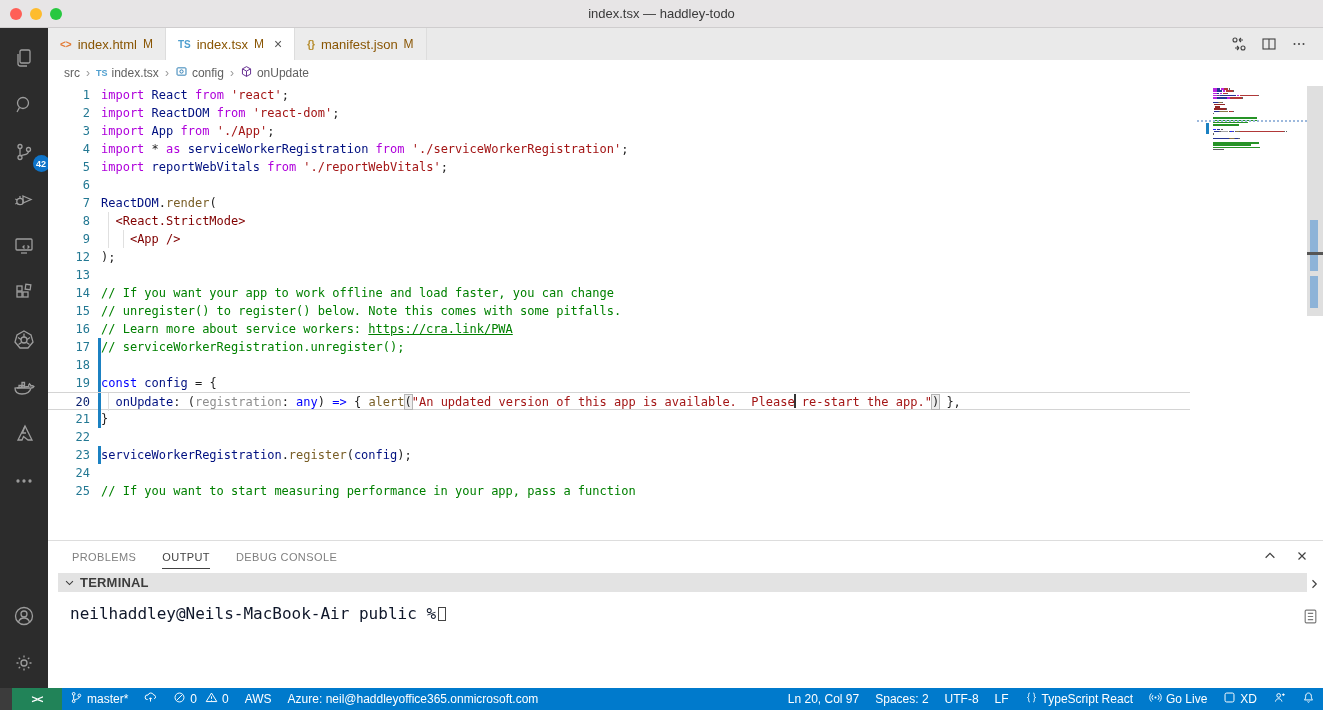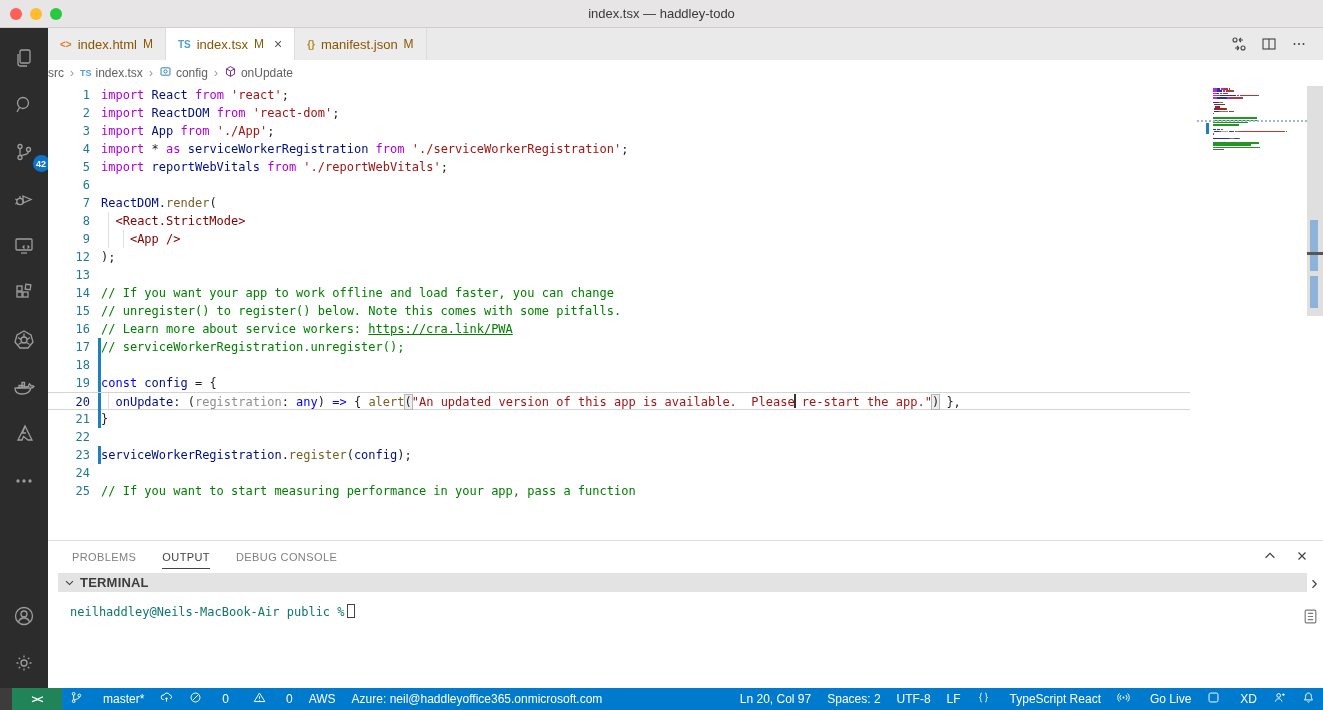--- a/index.html
+++ b/index.html
@@ -31,21 +31,21 @@
   .tab.active { background:#fff; }
   .tab .fileicon { font-weight:bold; font-size:10px; }
   .tab .mod { font-size:12px; }
   .tab .close { color:#555; font-size:14px; margin-left:4px; }
   .tabbar-rest { flex:1; }
   .editor-actions { display:flex; align-items:center; gap:10px; padding-right:14px; color:#424242; }
   .ed-act { width:20px; height:20px; display:flex; align-items:center; justify-content:center; cursor:pointer; }
   .ed-act svg { width:16px; height:16px; stroke:currentColor; fill:none; stroke-width:1.1; }
 
   
-  .breadcrumbs { height:26px; background:#fff; display:flex; align-items:center; font-size:12px; color:#616161; gap:4px; }
+  .breadcrumbs { height:26px; background:#fff; display:flex; align-items:center; padding-left:16px; font-size:12px; color:#616161; gap:4px; }
   .bc-sep { color:#9a9a9a; font-size:12px; padding:0 2px; }
   .bc-item { display:flex; align-items:center; gap:4px; cursor:pointer; }
   .bc-ico-ts { color:#4f9fcf; font-size:9px; font-weight:bold; }
   .bc-item svg { width:13px; height:13px; }
 
   
   .editor { position:relative; flex:1; background:#fff; overflow:hidden; font-family:"DejaVu Sans Mono",monospace; }
   .code { position:absolute; inset:0; }
   .row { height:18px; display:flex; position:relative; width:1142px; }
   .row.current { border-top:1px solid #d4d4d4; border-bottom:1px solid #d4d4d4; }
@@ -76,31 +76,31 @@
   .ptab { font-size:11px; letter-spacing:.4px; color:#7f7f7f; padding:7px 0 5px; cursor:pointer; }
   .ptab.active { color:#424242; border-bottom:1px solid #424242; }
   .panel-actions { position:absolute; right:12px; top:6px; display:flex; gap:14px; color:#424242; }
   .panel-actions .pa { width:18px; height:18px; display:flex; align-items:center; justify-content:center; cursor:pointer; }
   .panel-actions svg { width:14px; height:14px; stroke:currentColor; fill:none; stroke-width:1.4; }
   .term-bar { height:19px; background:#e3e3e3; margin:2px 16px 0 10px; display:flex; align-items:center; padding-left:6px; gap:5px; position:relative; cursor:pointer; }
   .term-bar .chev svg { width:11px; height:11px; stroke:#3d3d3d; fill:none; stroke-width:1.6; }
   .term-title { font-size:13px; font-weight:bold; color:#3d3d3d; letter-spacing:.2px; }
   .term-bar-right { position:absolute; right:-13px; top:3px; color:#424242; cursor:pointer; }
   .term-bar-right svg { width:12px; height:12px; stroke:currentColor; fill:none; stroke-width:1.6; }
-  .term-body { flex:1; position:relative; padding:12px 0 0 22px; font-family:"DejaVu Sans Mono",monospace; font-size:12px; color:#0f766e; }
+  .term-body { flex:1; position:relative; padding:12px 0 0 22px; font-family:"DejaVu Sans Mono",monospace; font-size:16px; color:#0f172a; }
   .term-cursor { display:inline-block; width:8px; height:14px; border:1px solid #444; vertical-align:-2px; margin-left:2px; }
   .term-side { position:absolute; right:4px; top:16px; color:#7a7a7a; cursor:pointer; }
   .term-side svg { width:17px; height:17px; stroke:currentColor; fill:none; stroke-width:1.1; }
 
   
   .statusbar { height:22px; display:flex; align-items:stretch; font-size:12px; color:#fff; background:#007acc; }
   .sb-dark { width:12px; background:#3c3c3c; flex:none; }
   .sb-remote { width:50px; background:#218358; display:flex; align-items:center; justify-content:center; font-weight:bold; font-size:11px; letter-spacing:-1px; flex:none; cursor:pointer; }
   .sb-group { display:flex; align-items:center; }
-  .sb-item { display:flex; align-items:center; gap:20px; padding:0 8px; height:22px; cursor:pointer; white-space:nowrap; }
+  .sb-item { display:flex; align-items:center; gap:4px; padding:0 8px; height:22px; cursor:pointer; white-space:nowrap; }
   .sb-item svg { width:13px; height:13px; stroke:#fff; fill:none; stroke-width:1.2; }
   .sb-flex { flex:1; }
 </style>
 </head>
 <body>
 
 <div class="titlebar">
   <div class="traffic">
     <span class="tl red"></span>
     <span class="tl yel"></span>

